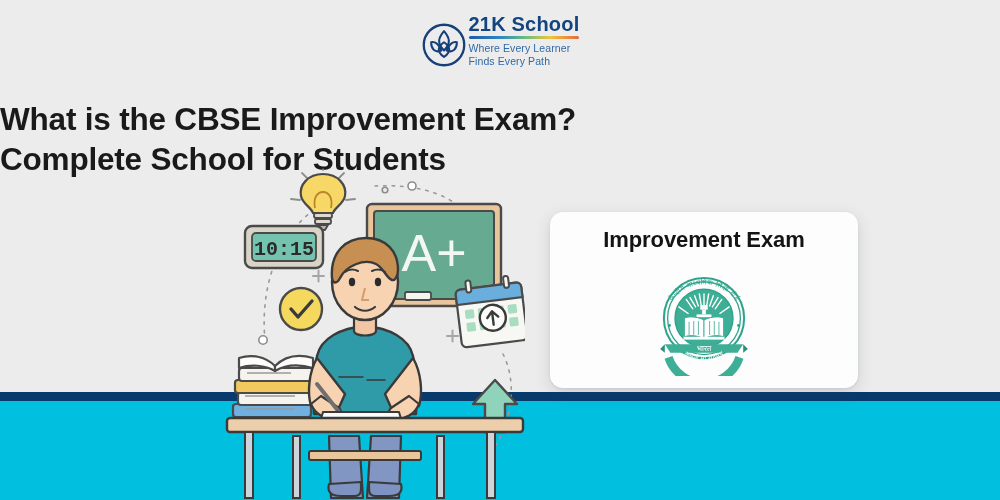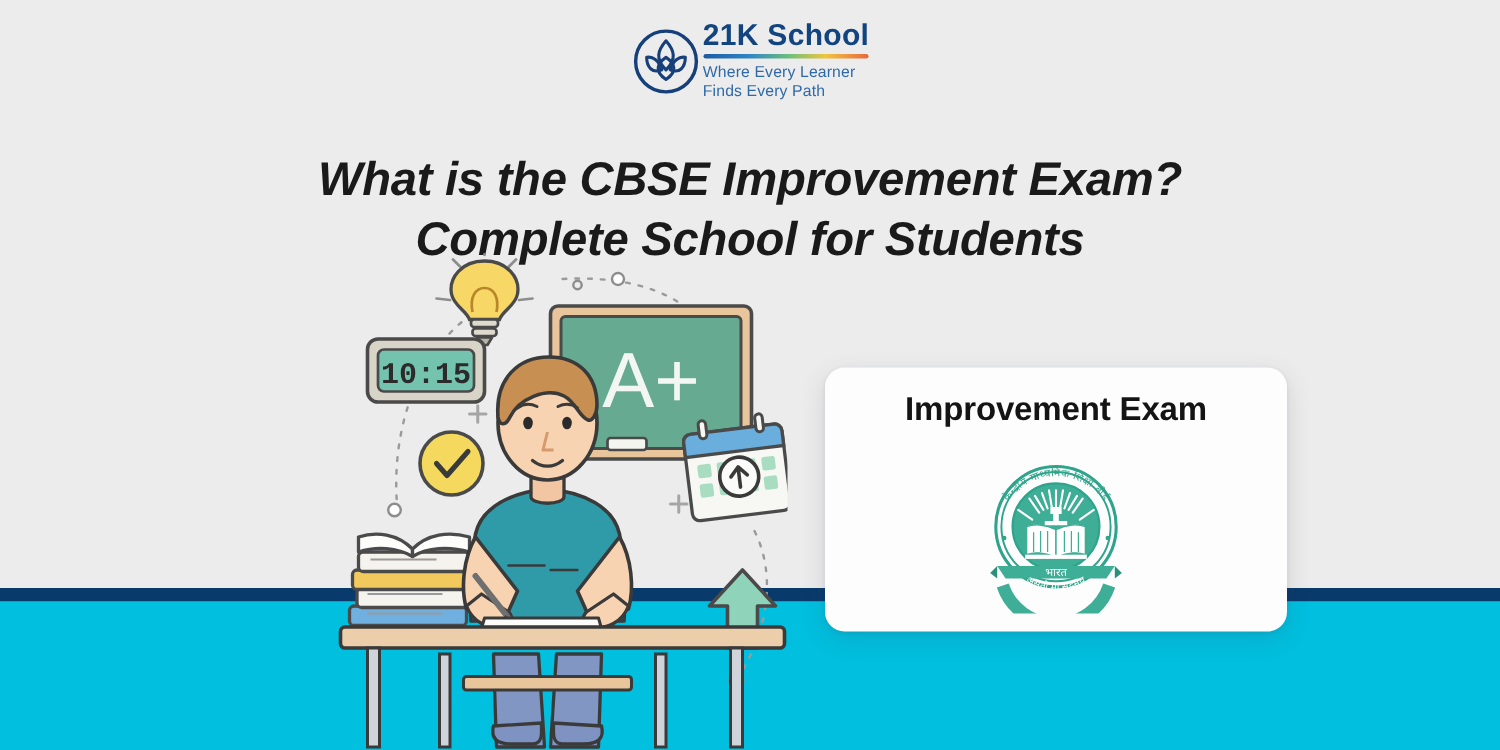--- a/index.html
+++ b/index.html
@@ -10,57 +10,55 @@
   }
   #banner{
     position:relative;width:1000px;height:500px;
     background:#ececec;
     overflow:hidden;
   }
 
   
   #brand{
     position:absolute;left:0;right:0;top:14px;
-    display:flex;align-items:center;justify-content:center;gap:2px;
+    display:flex;align-items:flex-end;justify-content:center;gap:2px;
   }
   #brand-mark{width:46px;height:46px;flex:0 0 auto;}
   #brand-words{display:flex;flex-direction:column;line-height:1;}
   #brand-name{
     font-size:20px;font-weight:bold;color:#12457f;letter-spacing:.2px;
   }
   #brand-rule{
     height:2.5px;margin:2px 0 3px 0;width:100%;
     background:linear-gradient(90deg,#1b5ba3 0%,#2f86c5 28%,#6fbf7a 52%,#efc53d 74%,#e8683c 100%);
     border-radius:2px;
   }
   #brand-tag{
     font-size:10.5px;font-weight:normal;color:#2f6aa8;line-height:1.25;
     letter-spacing:.1px;
   }
 
   
   #headline{
-    position:absolute;left:0;right:0;top:78px;text-align:center;
+    position:absolute;left:0;right:0;top:78px;
     color:#1a1a1a;font-size:31.5px;font-weight:bold;line-height:1.27;
     letter-spacing:-.2px;
-    font-style:italic;
   }
   #headline .ln{display:block;}
 
   
   #navy-band{position:absolute;left:0;top:392px;width:1000px;height:9px;background:#083a6b;z-index:6;}
   #cyan-band{position:absolute;left:0;top:401px;width:1000px;height:99px;background:#00bfdf;z-index:5;}
 
   
   #exam-card{
     position:absolute;left:550px;top:212px;width:308px;height:176px;
     background:#fdfdfd;border-radius:13px;
     box-shadow:0 5px 16px rgba(60,70,90,.16), 0 1px 3px rgba(60,70,90,.10);
     z-index:7;
-    margin-top:33px;
   }
   #exam-card-title{
     position:absolute;left:0;right:0;top:15px;text-align:center;
     font-size:22px;font-weight:bold;color:#141414;letter-spacing:-.1px;
   }
   #cbse-seal{position:absolute;left:50%;top:52px;transform:translateX(-50%);width:112px;height:112px;}
 
   
   #scene{position:absolute;left:225px;top:168px;width:300px;height:332px;z-index:8;}
 </style>

